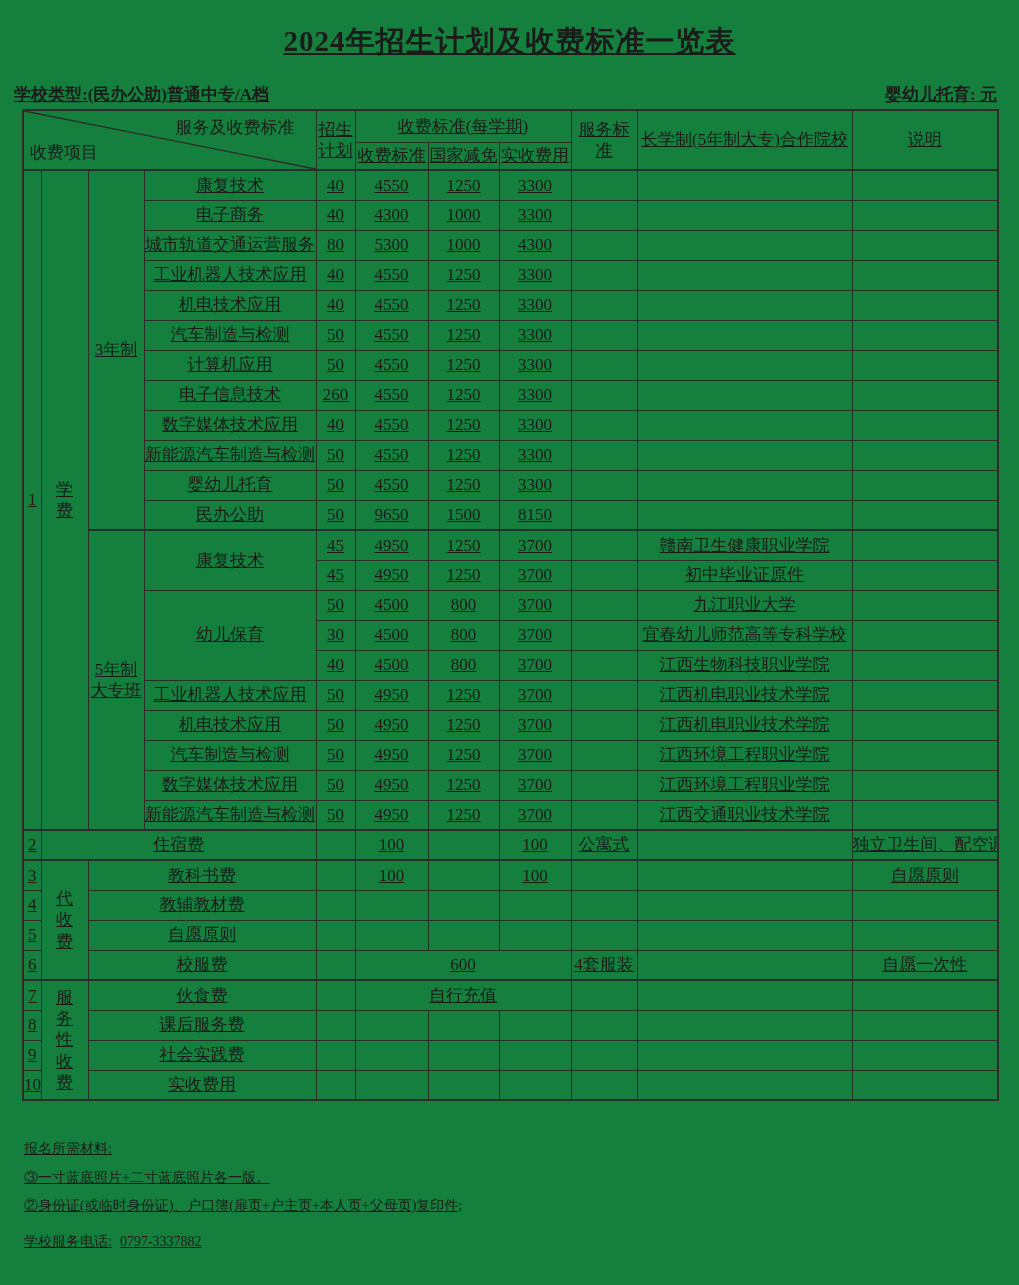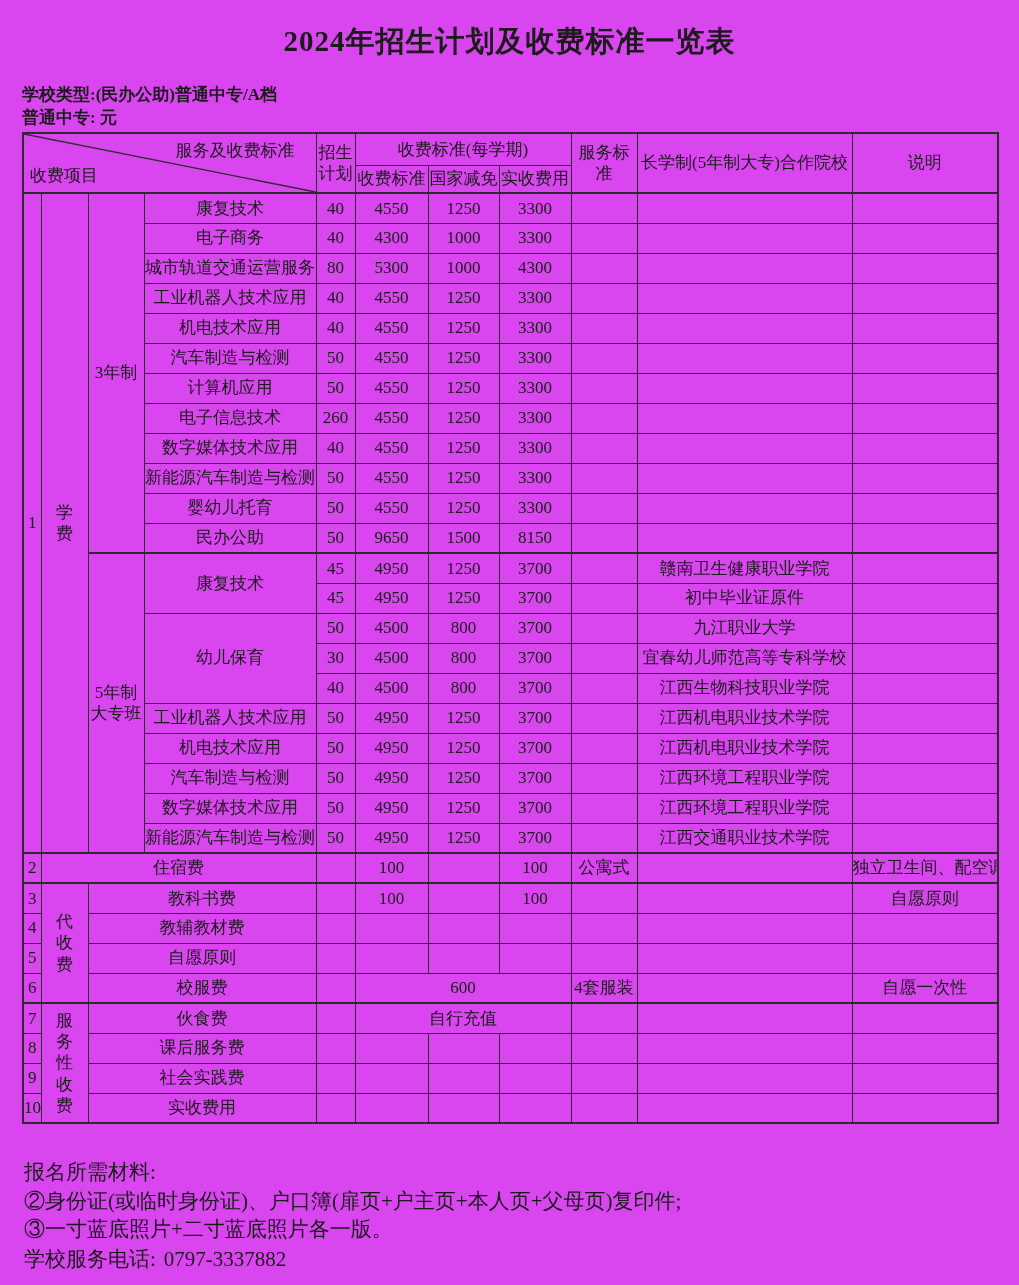--- a/index.html
+++ b/index.html
@@ -1,50 +1,51 @@
 <!DOCTYPE html>
 <html><head>
 <meta charset="utf-8">
 <style>
   html,body { margin:0; padding:0; background:#ffffff; }
   .page {
-    position:relative; width:1019px; height:1285px; background:#d946ef;
+    position:relative; width:1019px; height:1285px; background:#15803d;
     color:#1b1b1b; font-family:"Liberation Serif","DejaVu Serif",serif;
     overflow:hidden;
+    text-decoration:underline;
   }
   .title { margin:0; padding-top:22px; text-align:center; font-size:29px; font-weight:bold; letter-spacing:1px; }
-  .meta  { display:flex; justify-content:space-between; margin:21px 22px 3px 22px; font-size:17px; font-weight:bold;flex-direction:column; }
+  .meta  { display:flex; justify-content:space-between; margin:21px 22px 3px 14px; font-size:17px; font-weight:bold; }
   table.fee { border-collapse:collapse; table-layout:fixed; margin-left:22px; width:975px; border:2px solid #2c2c2c; }
   table.fee td { border:1px solid #2c2c2c; font-size:17px; text-align:center; vertical-align:middle; padding:0; overflow:hidden; line-height:1.25; }
   tr.hr1 { height:32px; } tr.hr2 { height:28px; } tr.r { height:30px; }
   tr.sep td { border-top-width:2px; }
   td.l { text-align:left; padding-left:5px; font-size:16.5px; white-space:nowrap; }
   td.pre { white-space:pre-line; }
   td.coop { font-size:16.5px; white-space:nowrap; }
   td.note { font-size:15.5px; white-space:nowrap; }
   td.hcoop { font-size:16px; }
   td.diag { position:relative; padding:0; }
   .diag svg { position:absolute; left:0; top:0; width:100%; height:100%; display:block; }
   .diag .dtop { position:absolute; top:6px; right:21px; font-size:17px; }
   .diag .dbot { position:absolute; bottom:6px; left:6px; font-size:17px; }
-  .footer { margin:34px 22px 0 24px; font-size:21px; }
+  .footer { margin:34px 22px 0 24px; font-size:14px; }
   .footer .line { line-height:28.5px; }
-  .phone-line { margin-top:1px; line-height:28px; }
+  .phone-line { margin-top:7px; line-height:28px; }
   .pv { margin-left:8px; }
 </style>
 </head>
 <body>
 
 <div class="page">
 
   <h1 class="title">2024年招生计划及收费标准一览表</h1>
 
   <div class="meta">
     <span>学校类型:(民办公助)普通中专/A档</span>
-    <span>普通中专: 元</span>
+    <span>婴幼儿托育: 元</span>
   </div>
 
   <table class="fee">
     <colgroup>
       <col style="width:18px">
         <col style="width:47px">
         <col style="width:56px">
         <col style="width:172px">
       <col style="width:39px">
         <col style="width:73px">
@@ -411,21 +412,21 @@
           <td></td>
       <td></td>
           <td></td>
           <td></td>
     </tr>
   </tbody>
     </table>
 
   <div class="footer">
     <div class="line">报名所需材料:</div>
+    <div class="line">③一寸蓝底照片+二寸蓝底照片各一版。</div>
     <div class="line">②身份证(或临时身份证)、户口簿(扉页+户主页+本人页+父母页)复印件;</div>
-    <div class="line">③一寸蓝底照片+二寸蓝底照片各一版。</div>
     <div class="phone-line">
       <span>学校服务电话:</span><span class="pv">0797-3337882</span>
     </div>
 
   </div>
 
 </div>
 
 </body></html>

